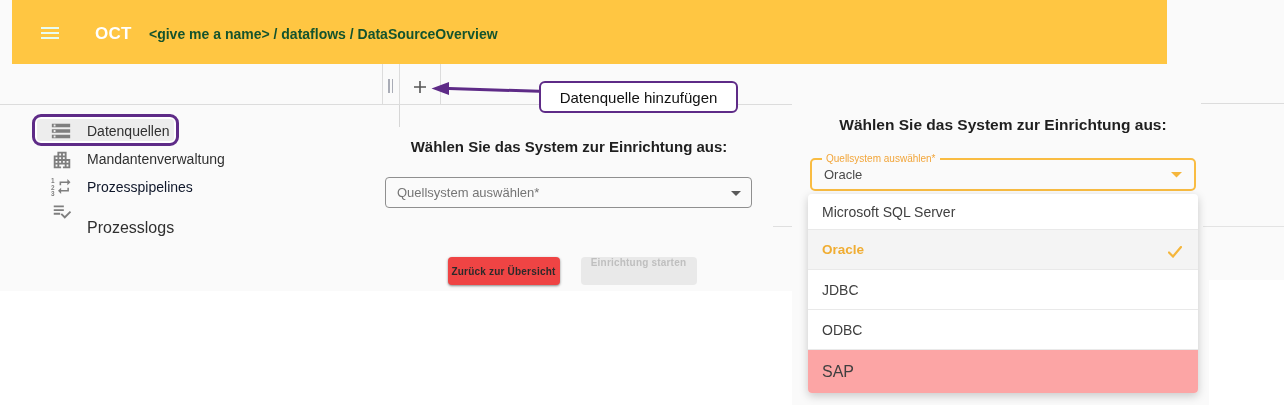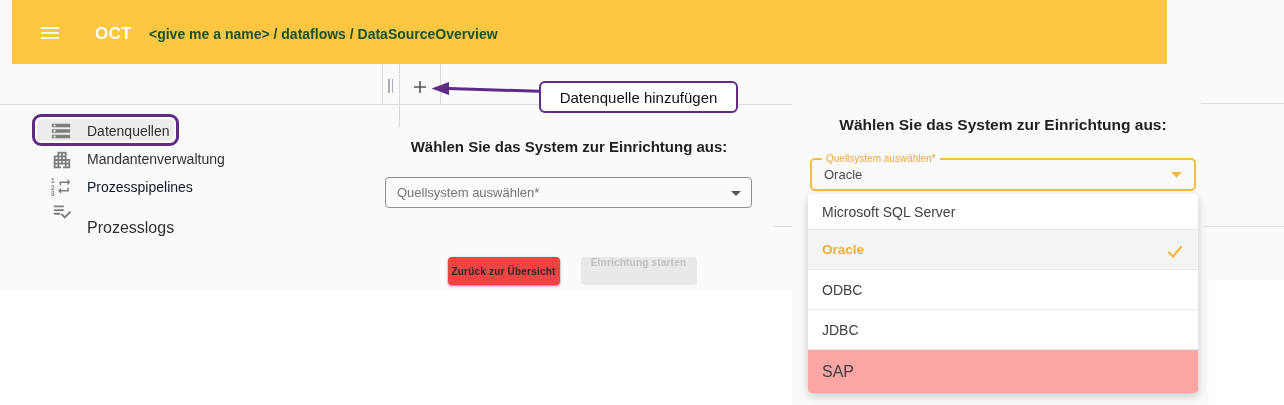--- a/index.html
+++ b/index.html
@@ -96,16 +96,16 @@
     </svg>
 </div>
 
 <div class="abs" style="left:807.5px;top:194px;width:390.5px;height:199px;background:#ffffff;border-radius:4px;box-shadow:0 3px 10px rgba(0,0,0,0.2);overflow:hidden;">
   <div style="height:36px;display:flex;align-items:center;padding-left:14.5px;border-bottom:1px solid #e9e9e9;font-size:14px;color:#3f3f3f;">Microsoft SQL Server</div>
   <div style="height:40px;display:flex;align-items:center;padding-left:14.5px;border-bottom:1px solid #e9e9e9;font-size:13.5px;font-weight:bold;color:#f0ad33;background:#f4f4f4;position:relative;">Oracle
     <svg style="position:absolute;right:16px;top:15.5px;" width="14" height="12" viewBox="0 0 14 12">
         <path d="M1 6.5l4 4L13 1" stroke="#f5b63c" stroke-width="2.2" fill="none" stroke-linecap="round"></path>
       </svg>
   </div>
+  <div style="height:40px;display:flex;align-items:center;padding-left:14.5px;border-bottom:1px solid #e9e9e9;font-size:14px;color:#3f3f3f;">JDBC</div>
   <div style="height:40px;display:flex;align-items:center;padding-left:14.5px;border-bottom:1px solid #e9e9e9;font-size:14px;color:#3f3f3f;">ODBC</div>
-  <div style="height:40px;display:flex;align-items:center;padding-left:14.5px;border-bottom:1px solid #e9e9e9;font-size:14px;color:#3f3f3f;">JDBC</div>
   <div style="height:43px;display:flex;align-items:center;padding-left:14.5px;font-size:16px;color:#3f3f3f;background:#fca5a5;">SAP</div>
 </div>
 
 </body></html>

